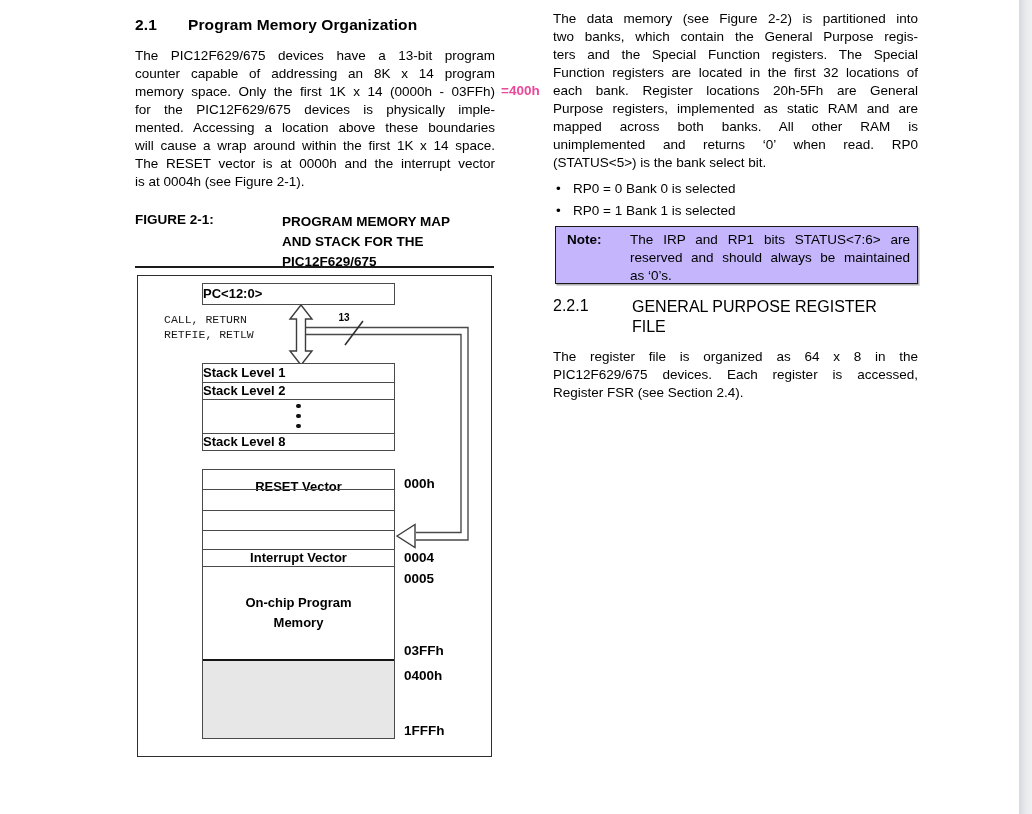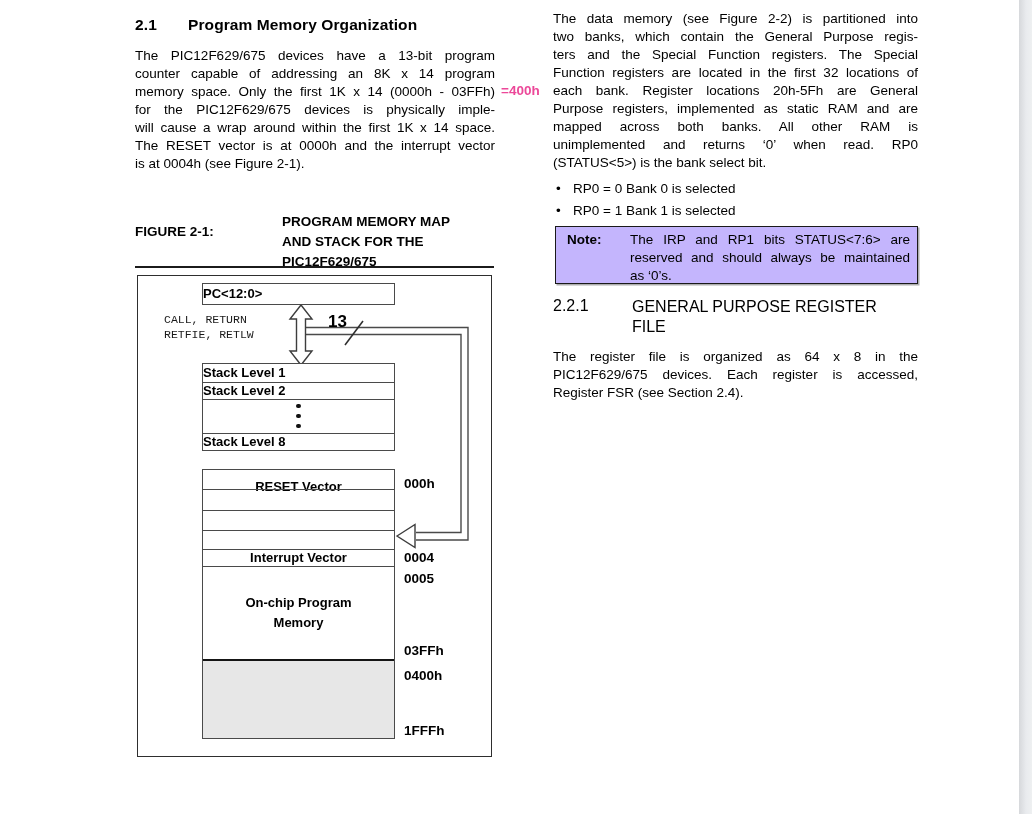--- a/index.html
+++ b/index.html
@@ -23,32 +23,32 @@
   .h-sub .t-lines div { line-height:19.5px; }
 
   .para { font-size:13.5px; }
   .para .ln { line-height:18px; text-align:justify; text-align-last:justify; white-space:nowrap; }
   .para .ln.last { text-align-last:left; }
 
   #annotation-400h { left:501px; top:83px; font-size:13.5px; font-weight:bold; color:#ec4899; }
 
   
   .fig-cap { display:flex; font-weight:bold; font-size:13.5px; }
-  .fig-cap .lbl { width:147px; flex:none;margin-top:12px; }
+  .fig-cap .lbl { width:147px; flex:none; }
   .fig-cap .t-lines div { line-height:20px; }
   #cap-rule { left:0; top:266px; width:359px; height:2px; background:#1b1b1b; }
 
   
   #figure-box { left:2px; top:275px; width:355px; height:482px; border:1.5px solid #2e2e2e; background:#fff; }
   #figure-box .box { position:absolute; border:1.4px solid #4a4a4a; background:#fff; }
   #pc-box { left:64px; top:7px; width:193px; height:22px; font-weight:bold; font-size:13px;
             text-align:left; line-height:20px; }
   #mnemonics { position:absolute; left:26px; top:37px; font-family:"Liberation Mono","DejaVu Sans Mono",monospace;
                font-size:11.5px; line-height:14.5px; color:#1a1a1a; }
-  #bus-13 { position:absolute; left:190px; top:36px; width:32px; font-weight:bold; font-size:17px; text-align:left; }
+  #bus-13 { position:absolute; left:190px; top:36px; width:32px; font-weight:bold; font-size:10px; text-align:center; }
 
   #stack-box { left:64px; top:87px; width:193px; height:88px; }
   #stack-box .row { border-bottom:1.4px solid #4a4a4a; font-weight:bold; font-size:13px; text-align:left; }
   #stack-box .r1 { height:19px; line-height:18px; }
   #stack-box .r2 { height:16.5px; line-height:15px; }
   #stack-box .rdots { height:34px; display:flex; flex-direction:column; align-items:center;
                       justify-content:center; gap:5.5px; }
   #stack-box .r8 { height:17px; line-height:16px; border-bottom:none; }
   .dot { width:4.6px; height:4.6px; border-radius:50%; background:#111; }
 
@@ -86,20 +86,21 @@
   <div class="abs h-sec" style="left:0;top:16px;width:360px;">
     <span class="num">2.1</span>
     <span>Program Memory Organization</span>
   </div>
 
   <div class="abs para" style="left:0;top:47px;width:360px;">
     <div class="ln">The PIC12F629/675 devices have a 13-bit program</div>
     <div class="ln">counter capable of addressing an 8K x 14 program</div>
     <div class="ln">memory space. Only the first 1K x 14 (0000h - 03FFh)</div>
     <div class="ln">for the PIC12F629/675 devices is physically imple-</div>
+    <div class="ln">mented. Accessing a location above these boundaries</div>
     <div class="ln">will cause a wrap around within the first 1K x 14 space.</div>
     <div class="ln">The RESET vector is at 0000h and the interrupt vector</div>
     <div class="ln last">is at 0004h (see Figure 2-1).</div>
   </div>
 
   <div class="abs fig-cap" style="left:0;top:212px;width:360px;">
     <span class="lbl">FIGURE 2-1:</span>
     <span class="t-lines">
       <div>PROGRAM MEMORY MAP</div>
       <div>AND STACK FOR THE</div>

